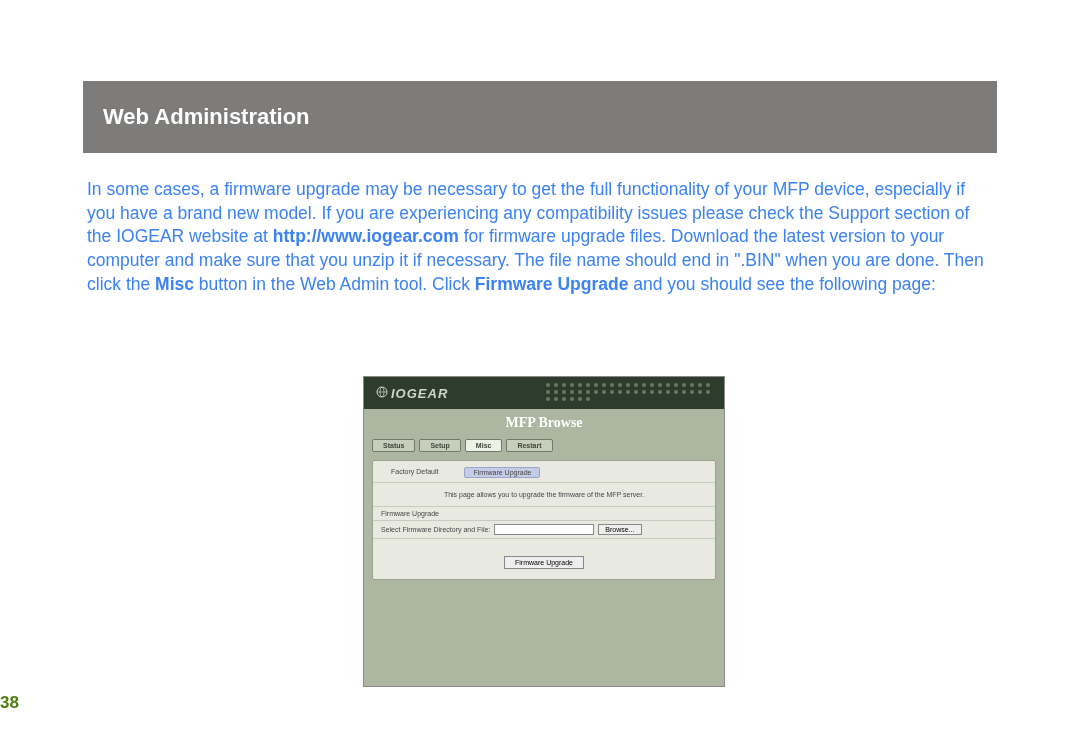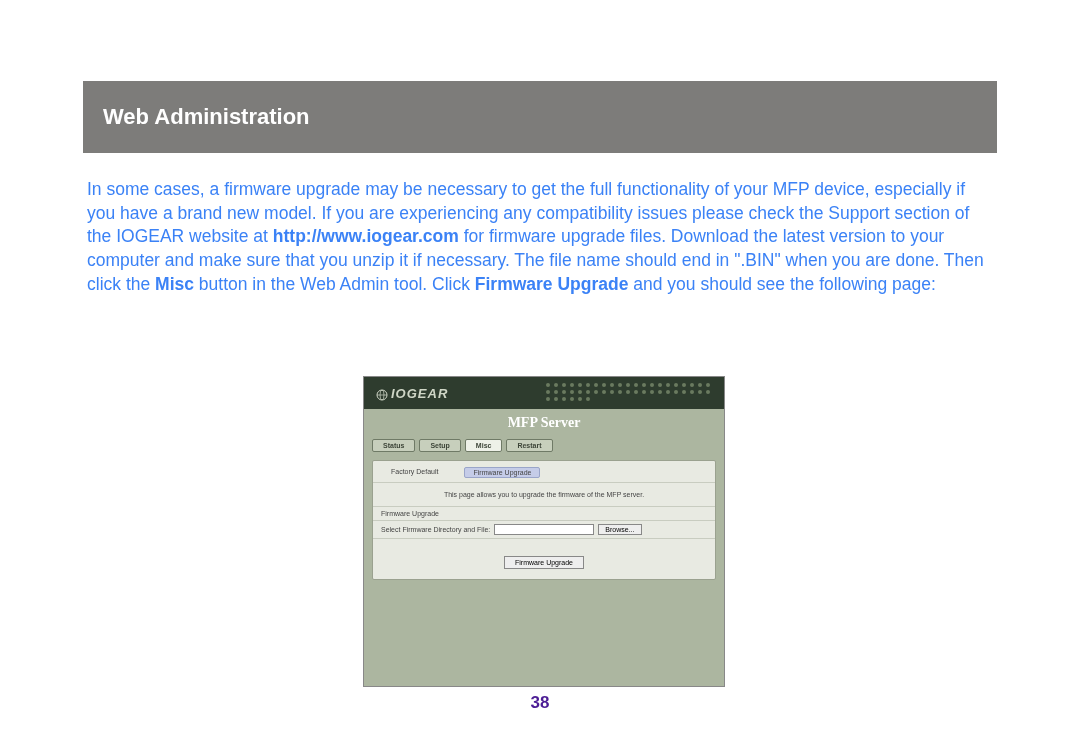--- a/index.html
+++ b/index.html
@@ -68,21 +68,21 @@
     position: relative;
   }
   .ss-logo {
     color: #cfd6c6;
     font-size: 13px;
     font-weight: bold;
     font-style: italic;
     letter-spacing: 1px;
     margin-left: 12px;
     display: flex;
-    align-items: flex-end;
+    align-items: flex-start;
   }
   .ss-logo svg { margin-right: 3px; }
   .ss-dots {
     position: absolute;
     right: 8px;
     top: 6px;
     display: flex;
     flex-wrap: wrap;
     width: 170px;
     gap: 3px 4px;
@@ -183,24 +183,23 @@
     font-size: 7px;
     padding: 2px 10px;
     background: #eee;
     border: 1px solid #888;
   }
   .page-number {
     position: absolute;
     top: 693px;
     left: 0;
     width: 1080px;
-    text-align: center;
     font-size: 17px;
     font-weight: bold;
-    color: #4c1d95;
+    color: #4d7c0f;
   }
 </style>
 </head>
 <body>
 
 <div class="page">
   <div class="header-band">
     <h1>Web Administration</h1>
   </div>
 
@@ -264,21 +263,21 @@
           <span></span>
           <span></span>
           <span></span>
           <span></span>
           <span></span>
           <span></span>
           <span></span>
           <span></span>
       </div>
     </div>
-    <div class="ss-title">MFP Server</div>
+    <div class="ss-title">MFP Browse</div>
     <div class="ss-tabs">
       <div class="ss-tab">Status</div>
       <div class="ss-tab">Setup</div>
       <div class="ss-tab active">Misc</div>
       <div class="ss-tab">Restart</div>
     </div>
     <div class="ss-panel">
       <div class="ss-subtabs">
         <div class="ss-subtab">Factory Default</div>
         <div class="ss-subtab active">Firmware Upgrade</div>

